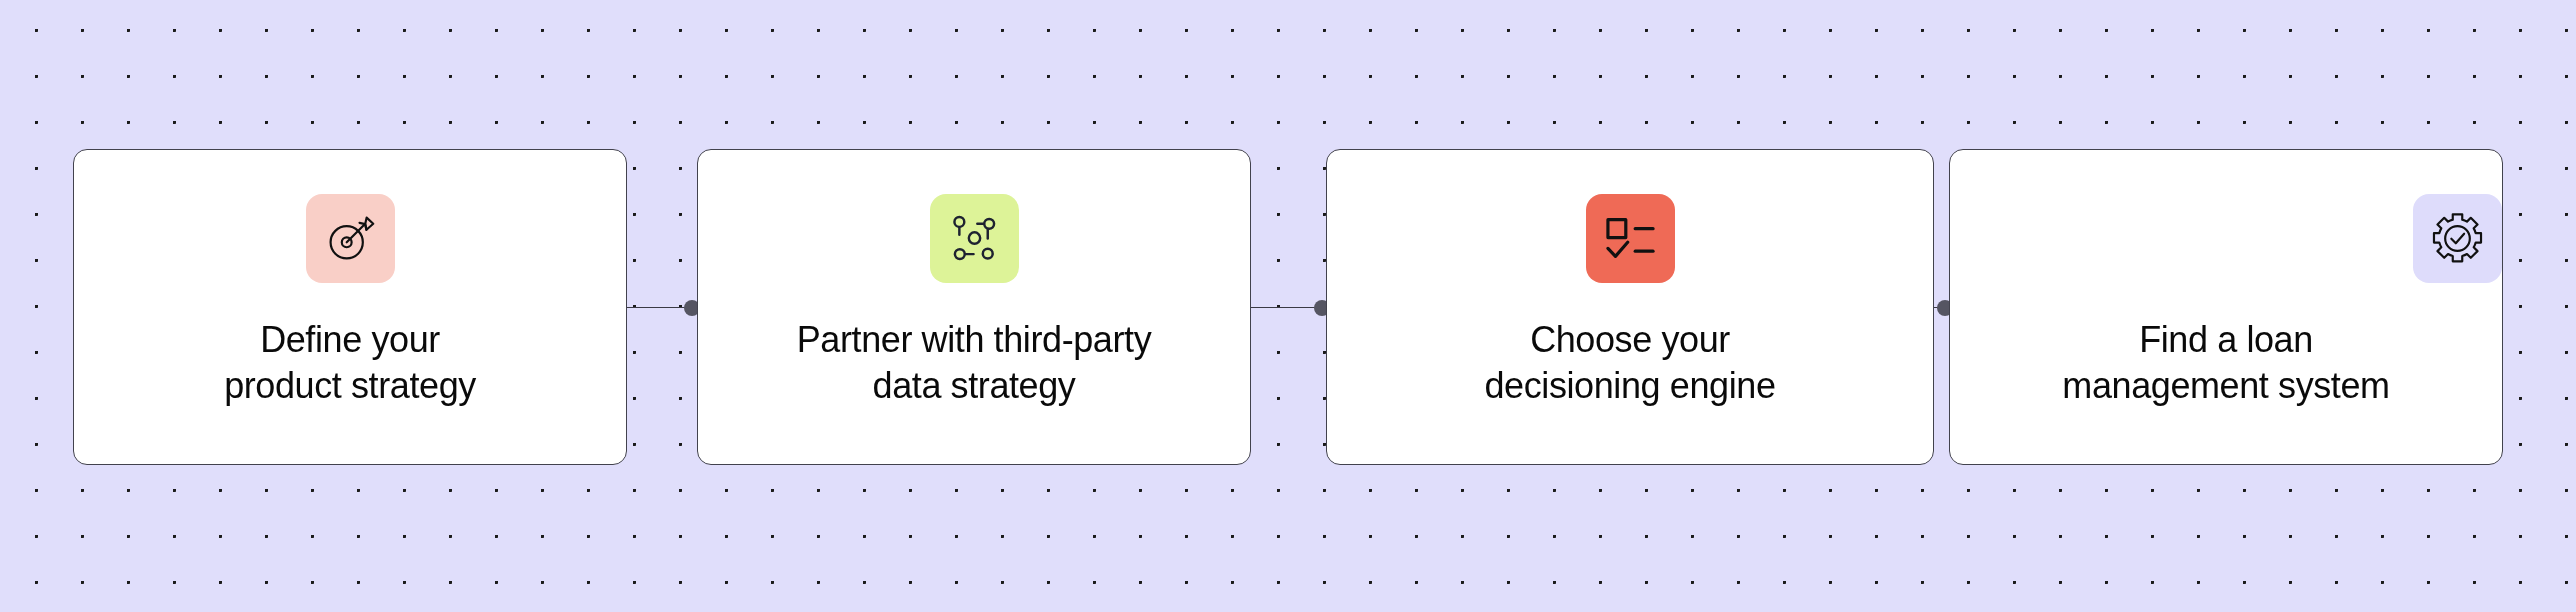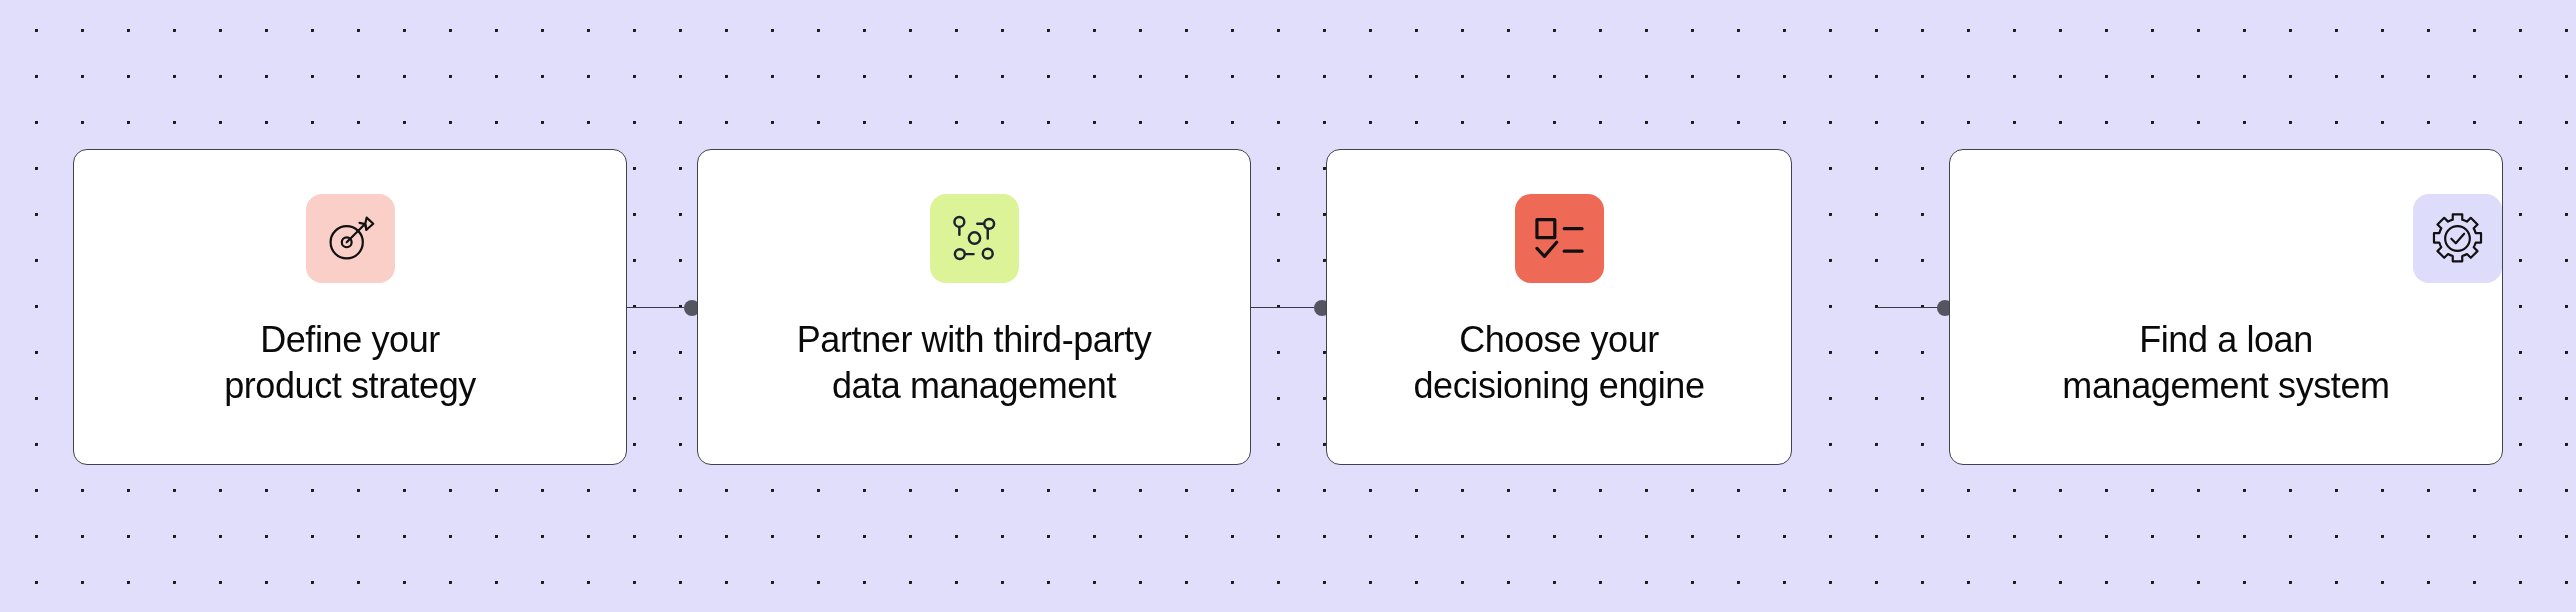--- a/index.html
+++ b/index.html
@@ -138,24 +138,24 @@
           <circle cx="12.5" cy="44.5" r="5.2"></circle>
           <circle cx="42" cy="44" r="5.2"></circle>
           <line x1="12" y1="16" x2="12" y2="24"></line>
           <line x1="31" y1="12.5" x2="38" y2="12.5"></line>
           <line x1="42" y1="18" x2="42" y2="28"></line>
           <line x1="18" y1="44.5" x2="27" y2="44.5"></line>
         </svg>
       </span>
     </div>
     <div class="card-label">Partner with third-party
-data management</div>
+data strategy</div>
   </div>
 
-  <div class="card" style="left:1326px; width:466px;">
+  <div class="card" style="left:1326px; width:608px;">
     <div class="icon-tile" style="background:#ef6a56;">
       <span>
         <svg width="53" height="47" viewBox="0 0 56 50" fill="none" stroke="#111111" stroke-width="3.4" stroke-linecap="round" stroke-linejoin="round">
           <rect x="4" y="5" width="19" height="19"></rect>
           <line x1="33" y1="14.5" x2="52" y2="14.5"></line>
           <polyline points="4,35.5 12,44 25,29"></polyline>
           <line x1="33" y1="38.5" x2="52" y2="38.5"></line>
         </svg>
       </span>
     </div>

